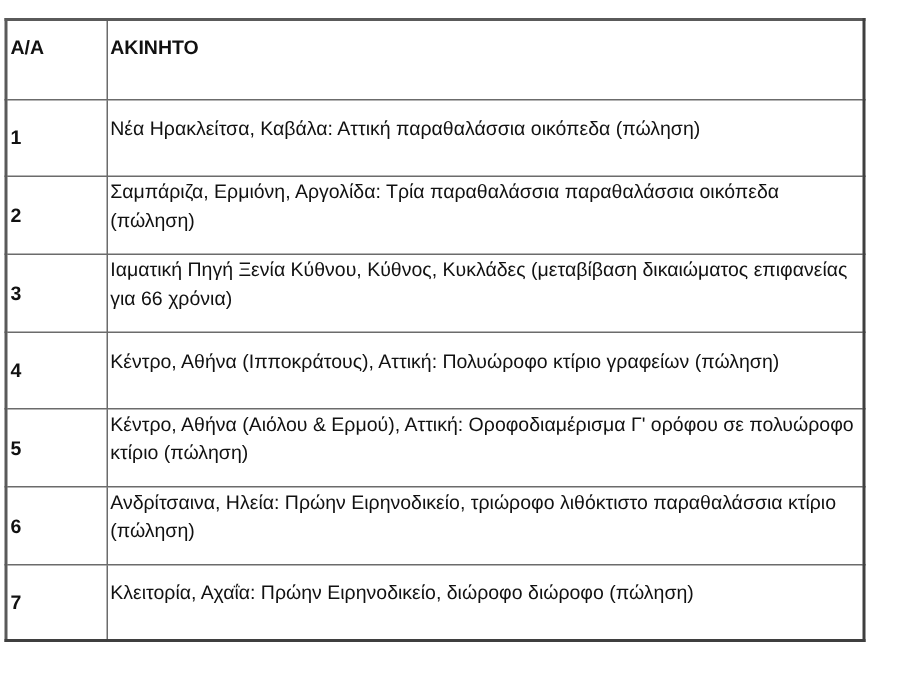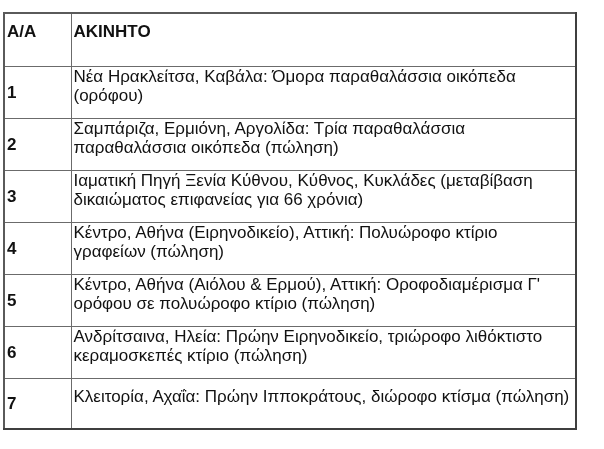--- a/index.html
+++ b/index.html
@@ -26,21 +26,21 @@
     border-left: 2px solid #5a5a5a;
     border-right: 2px solid #3f3f3f;
     border-bottom: 2px solid #3f3f3f;
     table-layout: fixed;
   }
   table.props td {
     border: 1px solid #6b6b6b;
     padding: 0 3px 0 2px;
     height: 51px;
     vertical-align: middle;
-    font-size: 17px;
+    font-size: 13px;
     line-height: 19px;
     color: #111111;
     box-sizing: border-box;
   }
   table.props td.col-num {
     width: 67px;
     font-weight: bold;
     padding-left: 2px;
   }
   table.props td.col-num p { margin: 0; }
@@ -71,21 +71,21 @@
           </td>
       <td>
             <p>ΑΚΙΝΗΤΟ</p>
           </td>
     </tr>
     <tr>
       <td class="col-num">
             <p>1</p>
           </td>
       <td>
-            <p>Νέα Ηρακλείτσα, Καβάλα: Όμορα παραθαλάσσια οικόπεδα (ορόφου)</p>
+            <p>Νέα Ηρακλείτσα, Καβάλα: Αττική παραθαλάσσια οικόπεδα (πώληση)</p>
           </td>
     </tr>
     <tr>
       <td class="col-num">
             <p>2</p>
           </td>
       <td>
             <p>Σαμπάριζα, Ερμιόνη, Αργολίδα: Τρία παραθαλάσσια παραθαλάσσια οικόπεδα (πώληση)</p>
           </td>
     </tr>
@@ -95,42 +95,42 @@
           </td>
       <td>
             <p>Ιαματική Πηγή Ξενία Κύθνου, Κύθνος, Κυκλάδες (μεταβίβαση δικαιώματος επιφανείας για 66 χρόνια)</p>
           </td>
     </tr>
     <tr>
       <td class="col-num">
             <p>4</p>
           </td>
       <td>
-            <p>Κέντρο, Αθήνα (Ειρηνοδικείο), Αττική: Πολυώροφο κτίριο γραφείων (πώληση)</p>
+            <p>Κέντρο, Αθήνα (Ιπποκράτους), Αττική: Πολυώροφο κτίριο γραφείων (πώληση)</p>
           </td>
     </tr>
     <tr>
       <td class="col-num">
             <p>5</p>
           </td>
       <td>
             <p>Κέντρο, Αθήνα (Αιόλου &amp; Ερμού), Αττική: Οροφοδιαμέρισμα Γ' ορόφου σε πολυώροφο κτίριο (πώληση)</p>
           </td>
     </tr>
     <tr>
       <td class="col-num">
             <p>6</p>
           </td>
       <td>
-            <p>Ανδρίτσαινα, Ηλεία: Πρώην Ειρηνοδικείο, τριώροφο λιθόκτιστο κεραμοσκεπές κτίριο (πώληση)</p>
+            <p>Ανδρίτσαινα, Ηλεία: Πρώην Ειρηνοδικείο, τριώροφο λιθόκτιστο παραθαλάσσια κτίριο (πώληση)</p>
           </td>
     </tr>
     <tr>
       <td class="col-num">
             <p>7</p>
           </td>
       <td>
-            <p>Κλειτορία, Αχαΐα: Πρώην Ιπποκράτους, διώροφο κτίσμα (πώληση)</p>
+            <p>Κλειτορία, Αχαΐα: Πρώην Ειρηνοδικείο, διώροφο διώροφο (πώληση)</p>
           </td>
     </tr>
   </tbody>
     </table>
 </div>
 
 </body></html>

